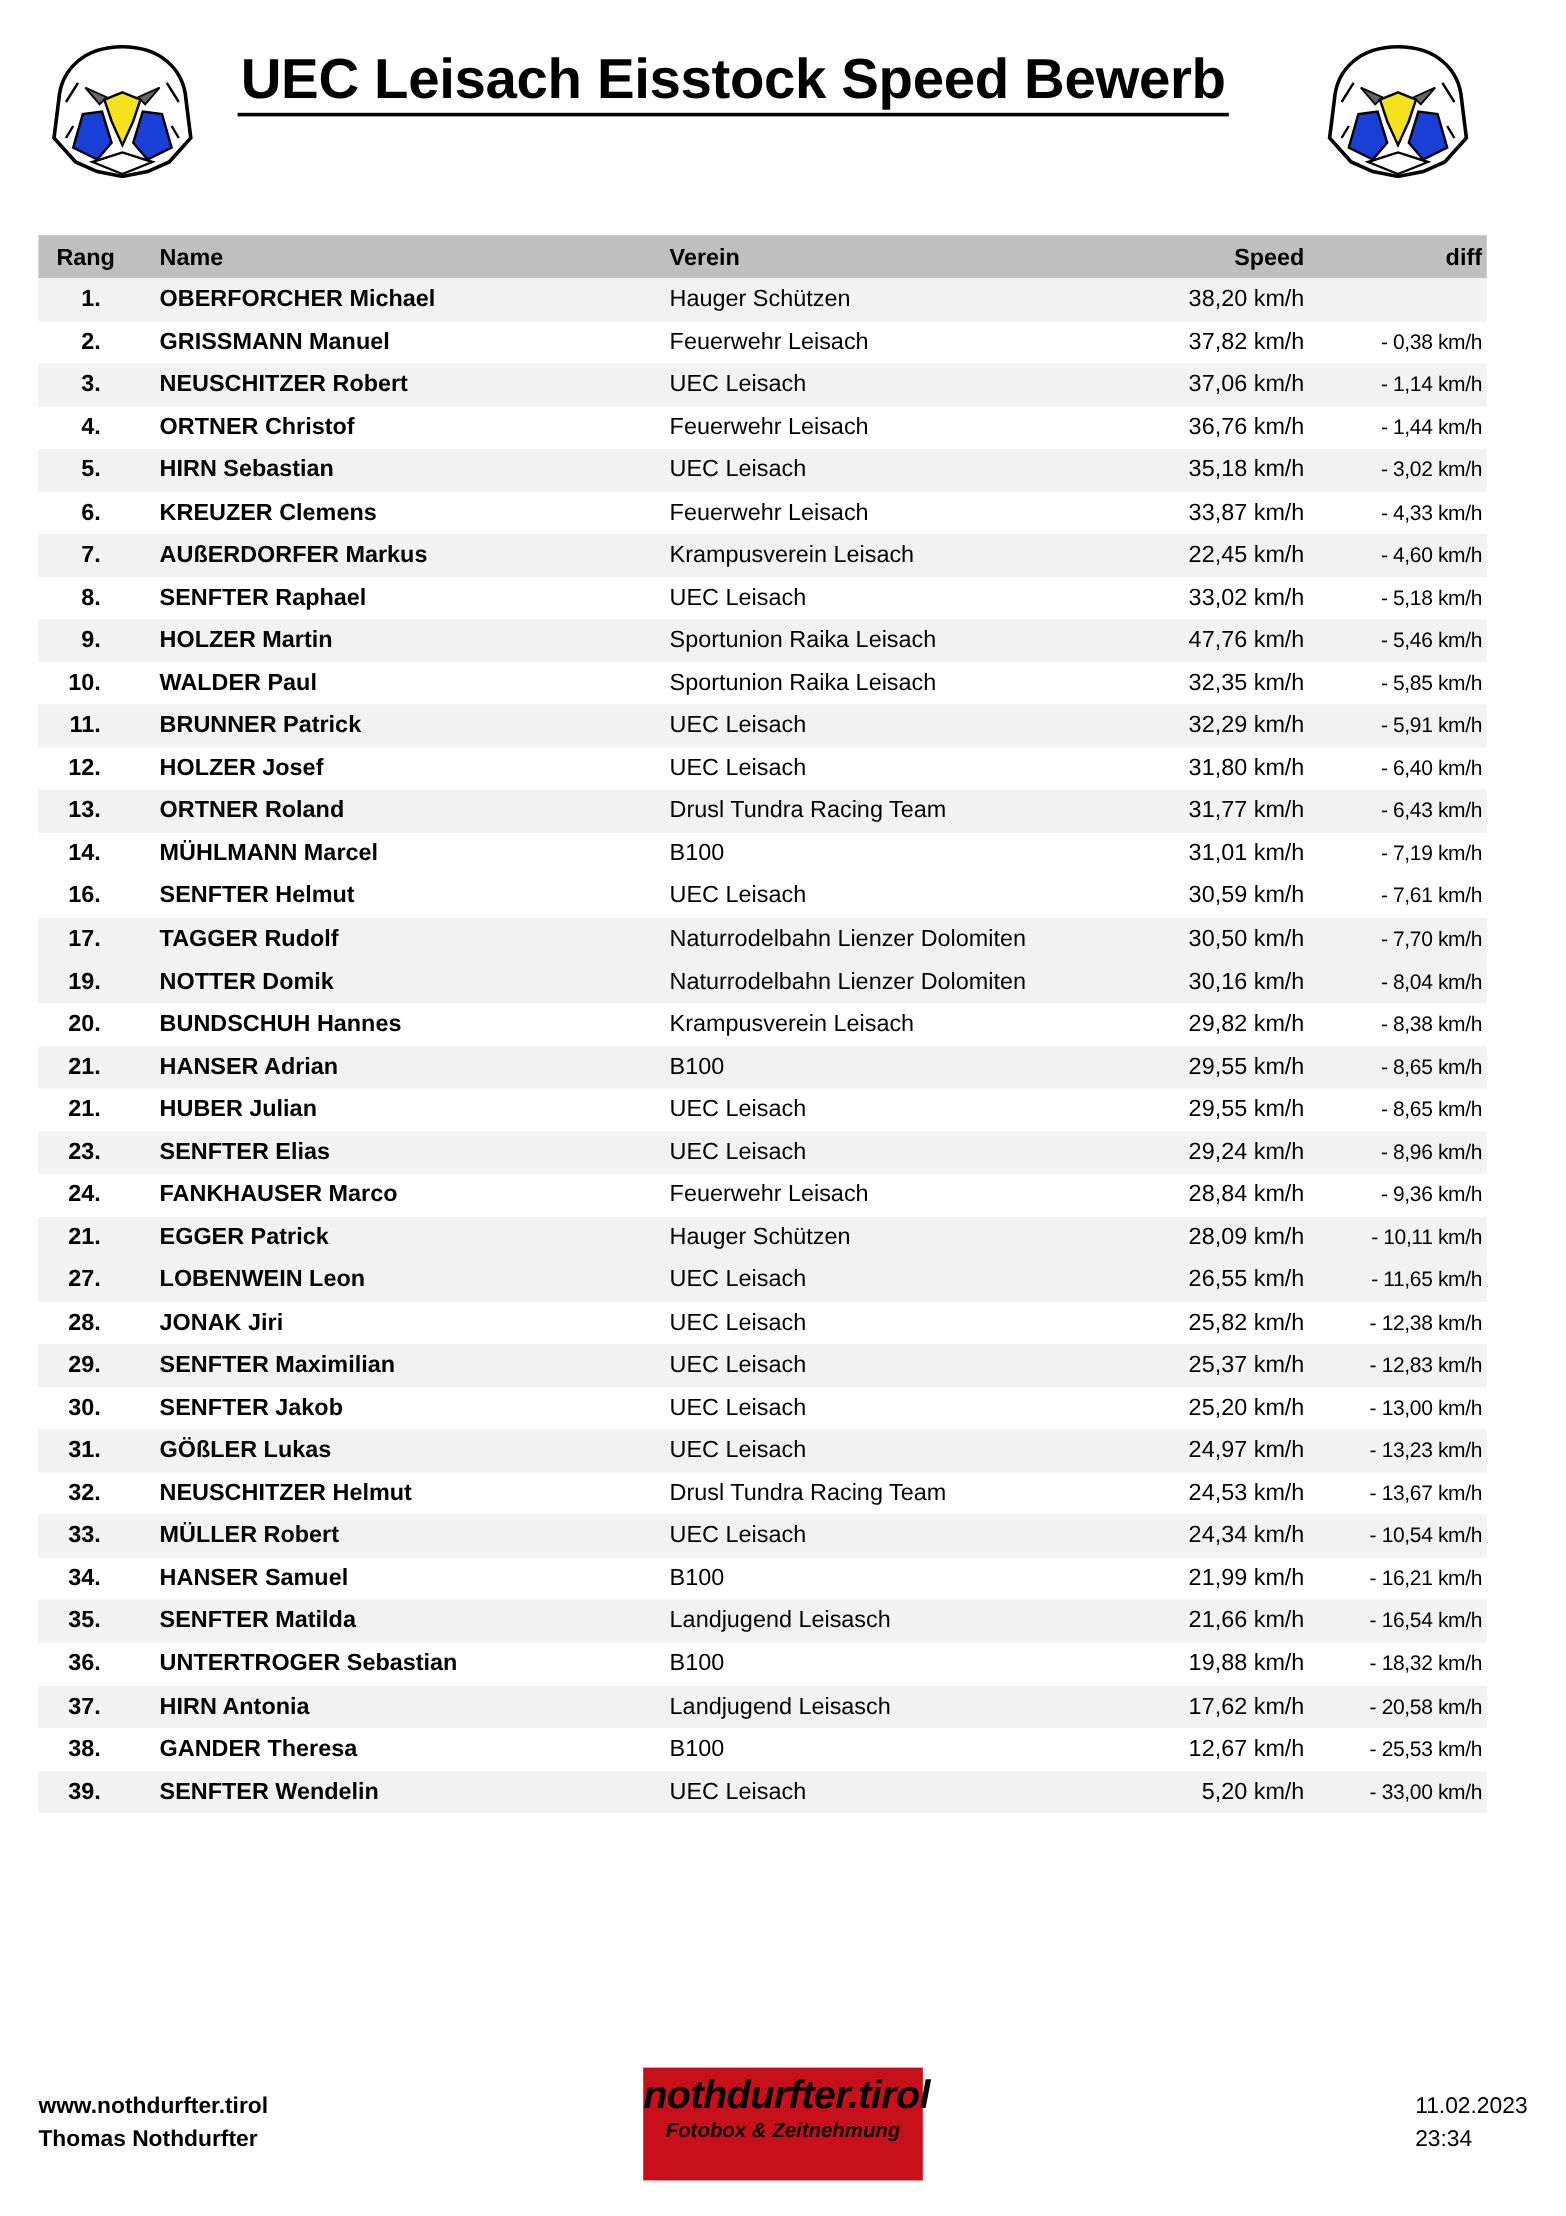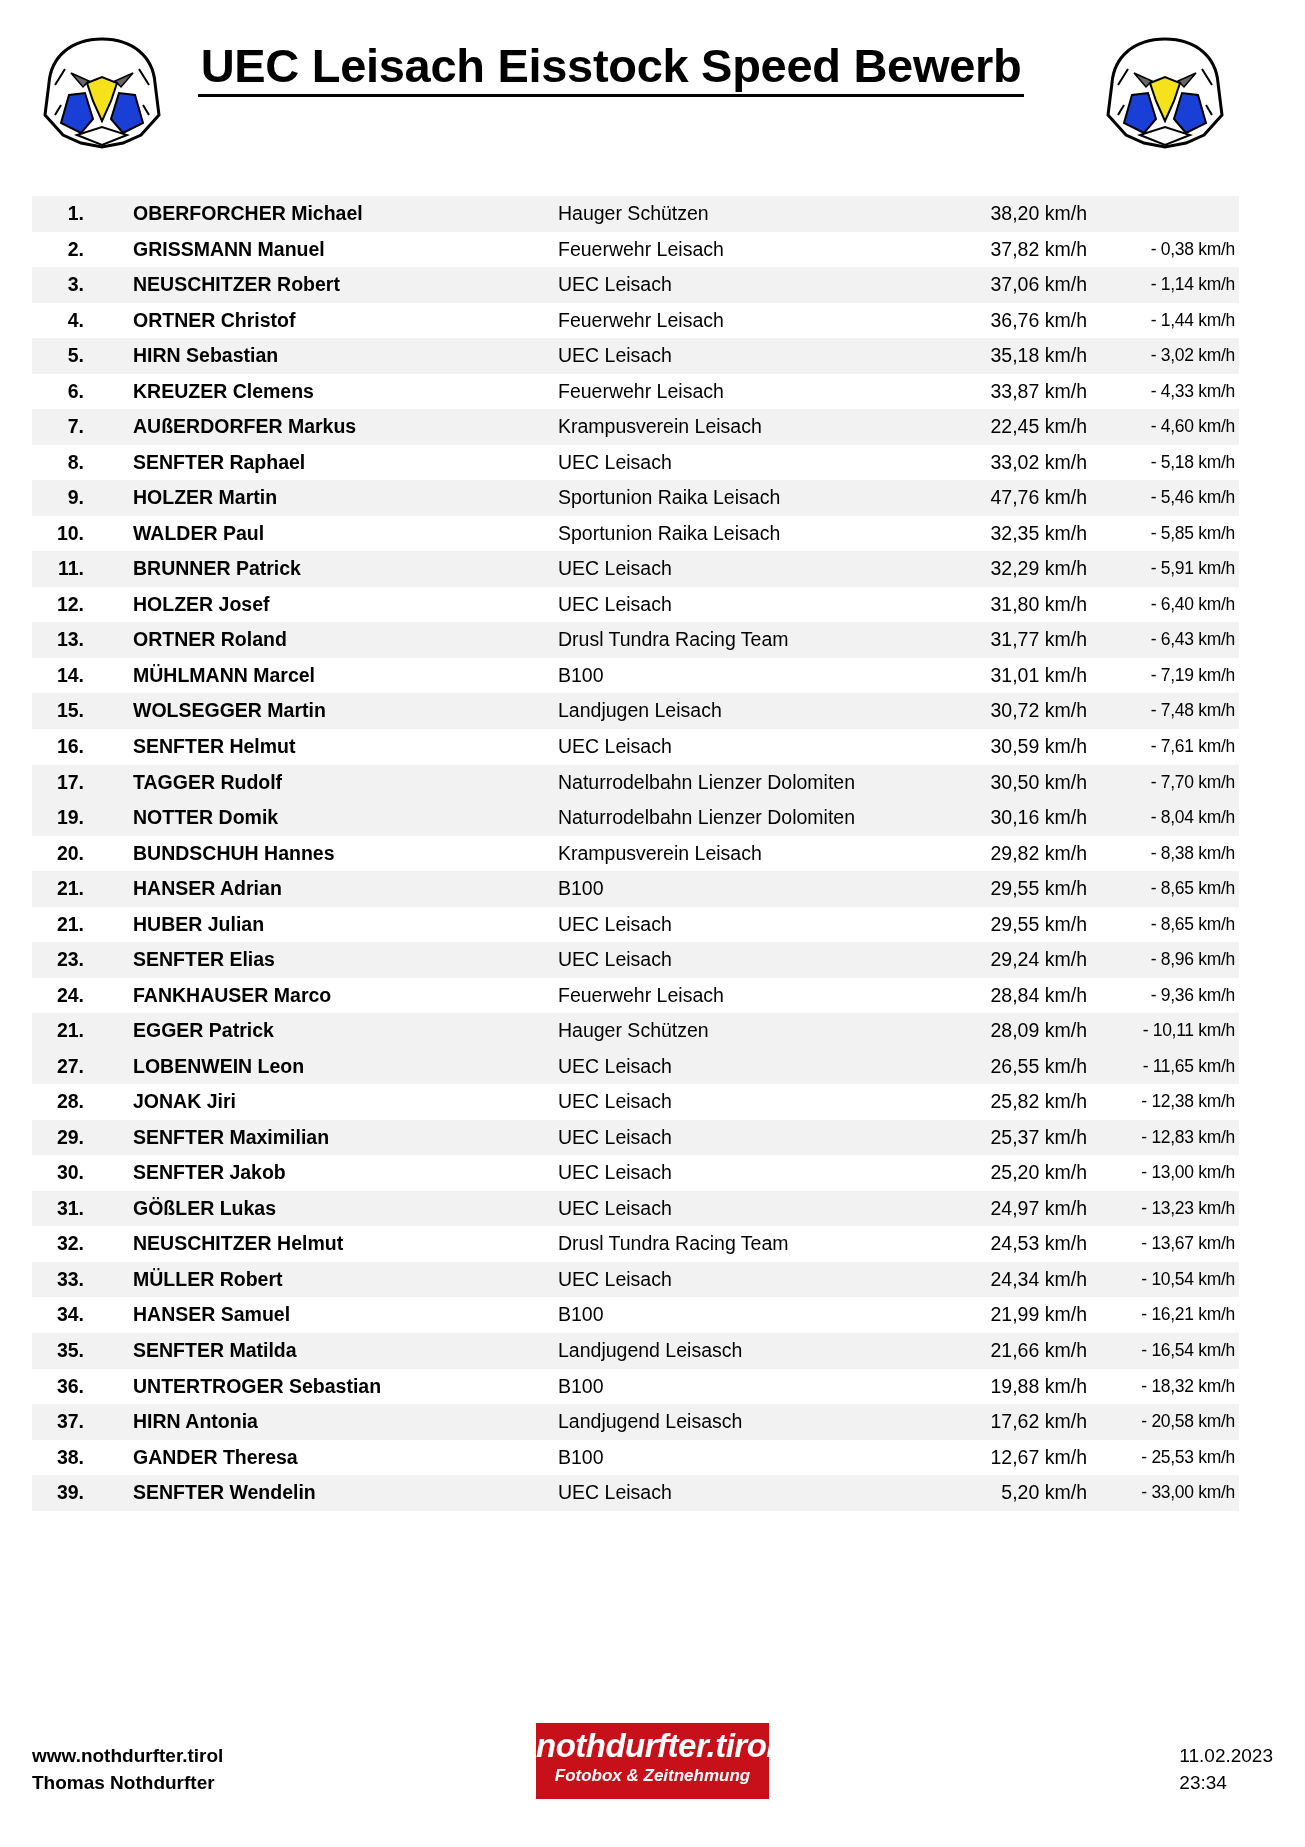--- a/index.html
+++ b/index.html
@@ -28,22 +28,22 @@
   .c-rank { left: 0; width: 52px; text-align: right; font-weight: bold; }
   .row.header .c-rank { left: 15px; width: auto; text-align: left; }
   .c-name { left: 101px; font-weight: bold; }
   .c-verein { left: 526px; }
   .c-speed { right: 152px; text-align: right; }
   .c-diff { right: 4px; text-align: right; font-size: 17.5px; letter-spacing: -0.3px; }
   .row.header .c-diff { font-size: 19.5px; letter-spacing: 0; }
   .footer-left { position: absolute; left: 32px; top: 1742px; font-size: 19px; line-height: 27px; font-weight: bold; }
   .footer-right { position: absolute; right: 32px; top: 1742px; font-size: 19px; line-height: 27px; }
   .footer-logo {
-    position: absolute; left: 536px; top: 1723px; width: 233px; height: 76px;
-    background: #c8101a; color: #ffffff; font-style: italic; font-weight: bold;
+    position: absolute; left: 536px; top: 1723px; width: 233px; height: 94px;
+    background: #c8101a; color: #000000; font-style: italic; font-weight: bold;
     text-align: center; box-sizing: border-box; padding-top: 4px;
   }
   .footer-logo .l1 { font-size: 33px; line-height: 38px; letter-spacing: -0.5px; }
   .footer-logo .l2 { font-size: 17px; line-height: 22px; }
 </style>
 </head>
 <body>
 
 <svg class="eagle left" viewBox="0 0 122 114">
   <path d="M61 4 C30 4 10 22 8 48 L4 80 L22 100 L40 108 L61 112 L82 108 L100 100 L118 80 L114 48 C112 22 92 4 61 4 Z" fill="#fff" stroke="#000" stroke-width="3"></path>
@@ -64,20 +64,27 @@
   <path d="M20 88 L28 60 L44 58 L52 84 L40 98 Z" fill="#1a3fd6" stroke="#000" stroke-width="2"></path>
   <path d="M102 88 L94 60 L78 58 L70 84 L82 98 Z" fill="#1a3fd6" stroke="#000" stroke-width="2"></path>
   <path d="M46 48 L61 42 L76 48 L70 66 L61 86 L52 66 Z" fill="#f5e21c" stroke="#000" stroke-width="2"></path>
   <path d="M36 100 L61 92 L86 100 L61 110 Z" fill="#fff" stroke="#000" stroke-width="2"></path>
 </svg>
 
 <div class="title">UEC Leisach Eisstock Speed Bewerb</div>
 <div class="title-underline"></div>
 
 <div class="table">
+  <div class="row header">
+    <span class="cell c-rank">Rang</span>
+    <span class="cell c-name">Name</span>
+    <span class="cell c-verein">Verein</span>
+    <span class="cell c-speed">Speed</span>
+    <span class="cell c-diff">diff</span>
+  </div>
   <div id="rows">
       <div class="row shade">
         <span class="cell c-rank">1.</span>
         <span class="cell c-name">OBERFORCHER Michael</span>
         <span class="cell c-verein">Hauger Schützen</span>
         <span class="cell c-speed">38,20 km/h</span>
         <span class="cell c-diff"></span>
       </div>
       <div class="row">
         <span class="cell c-rank">2.</span>
@@ -163,27 +170,20 @@
         <span class="cell c-speed">31,77 km/h</span>
         <span class="cell c-diff">- 6,43 km/h</span>
       </div>
       <div class="row">
         <span class="cell c-rank">14.</span>
         <span class="cell c-name">MÜHLMANN Marcel</span>
         <span class="cell c-verein">B100</span>
         <span class="cell c-speed">31,01 km/h</span>
         <span class="cell c-diff">- 7,19 km/h</span>
       </div>
-      <div class="row shade">
-        <span class="cell c-rank">15.</span>
-        <span class="cell c-name">WOLSEGGER Martin</span>
-        <span class="cell c-verein">Landjugen Leisach</span>
-        <span class="cell c-speed">30,72 km/h</span>
-        <span class="cell c-diff">- 7,48 km/h</span>
-      </div>
       <div class="row">
         <span class="cell c-rank">16.</span>
         <span class="cell c-name">SENFTER Helmut</span>
         <span class="cell c-verein">UEC Leisach</span>
         <span class="cell c-speed">30,59 km/h</span>
         <span class="cell c-diff">- 7,61 km/h</span>
       </div>
       <div class="row shade">
         <span class="cell c-rank">17.</span>
         <span class="cell c-name">TAGGER Rudolf</span>

